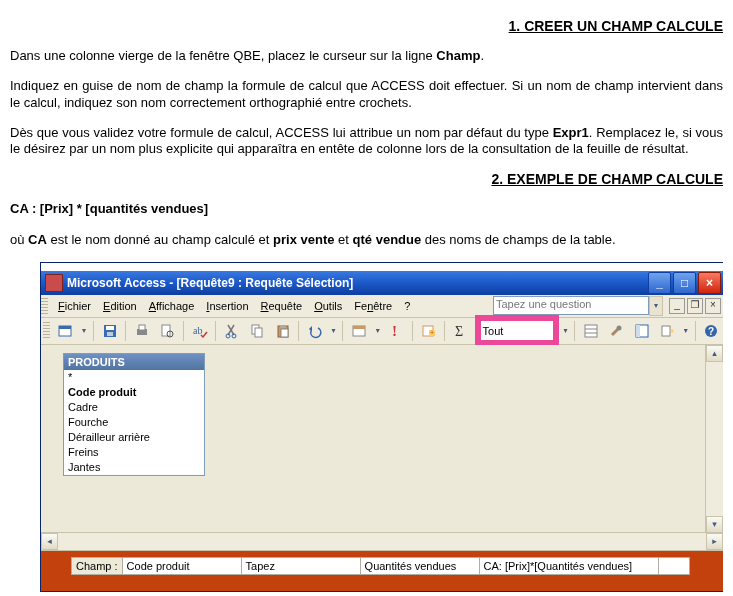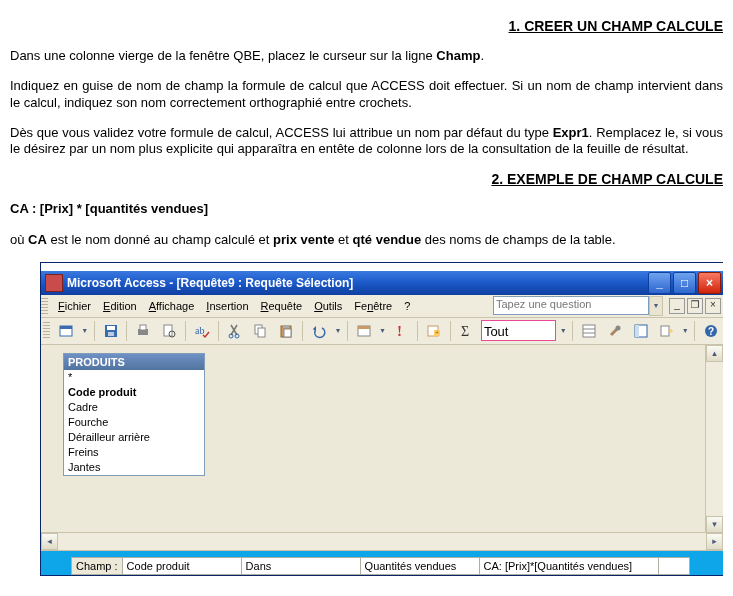--- a/index.html
+++ b/index.html
@@ -100,22 +100,22 @@
   .tbtn {
     width: 22px; height: 22px;
     display:flex;align-items:center;justify-content:center;
     border:1px solid transparent;
     text-align:center;
   }
   .tbtn svg { display:block; }
   .tsep { width:1px;height:20px;background:#c9c3ac;margin:0 2px; }
   .tdrop { width:10px;display:flex;align-items:center;justify-content:center;color:#4a5a7a;font-size:8px;}
   .tout-box {
-    width:70px;height:18px;background:#fff;border:1px solid #ec4899;
-    font-family:Tahoma,sans-serif;font-size:13px;padding:1px 2px 0 2px;
+    width:70px;height:18px;background:#fff;border:6px solid #ec4899;
+    font-family:Tahoma,sans-serif;font-size:11px;padding:1px 2px 0 2px;
     display:flex;align-items:center;
   }
 
   .client {
     background: #ece9d8;
     position: relative;
     height: 205px;
     border-bottom: 1px solid #c9c3ac;
   }
   .client-inner {
@@ -144,22 +144,22 @@
   }
   .fieldlist .flhead {
     background: linear-gradient(to bottom,#6f90c5,#51749f);
     color:#fff; font-weight:bold; padding:2px 4px;
   }
   .fieldlist .flbody { max-height:110px; overflow:hidden; }
   .fieldlist .flrow { padding:0 4px; line-height:15px; white-space:nowrap; }
   .fieldlist .flrow.bold { font-weight:bold; }
 
   .qbe {
-    background:#0ea5e9;
-    padding: 6px 0 0 0;
+    background:#c2410c;
+    padding: 6px 0 16px 0;
   }
   .qbe table {
     border-collapse: collapse;
     font-family: Tahoma, sans-serif; font-size:11px;
     margin-left: 30px;
     background:#fff;
   }
   .qbe th {
     text-align:right; font-weight:normal;
     padding: 0 4px; background:#ece9d8;
@@ -384,21 +384,21 @@
       <div class="sbbtn">▸</div>
     </div>
   </div>
 
   <div class="qbe">
     <table>
       <tbody>
           <tr>
         <th>Champ :</th>
         <td>Code produit</td>
-        <td>Dans</td>
+        <td>Tapez</td>
         <td>Quantités vendues</td>
         <td class="wide">CA: [Prix]*[Quantités vendues]</td>
         <td class="narrow"></td>
       </tr>
     </tbody>
       </table>
   </div>
 
 </div>
 

